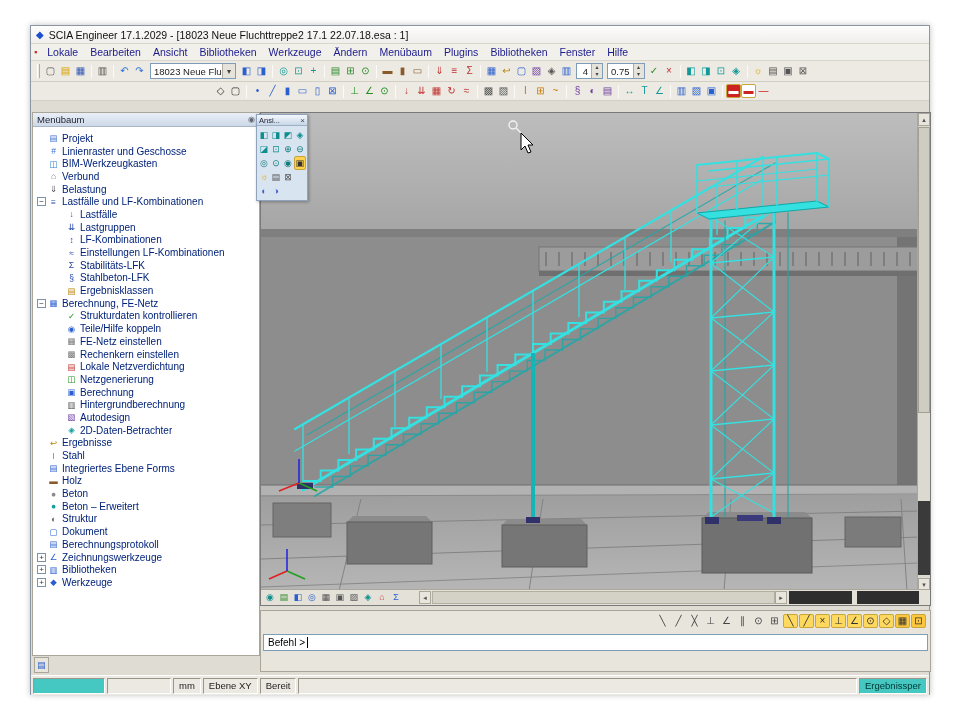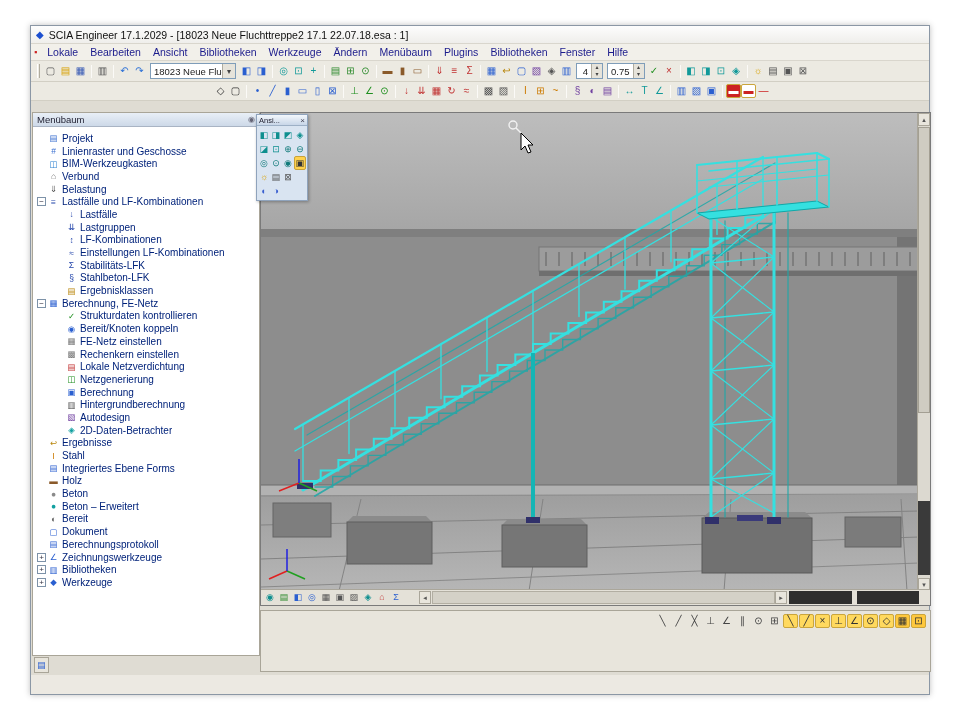--- a/index.html
+++ b/index.html
@@ -299,21 +299,21 @@
           <span class="exp">−</span>
           <span class="ticon" style="color: rgb(42, 95, 208);">▦</span>
           <span class="tlabel">Berechnung, FE-Netz</span>
         </div>
         <div class="trow" style="padding-left: 33px;">
           <span class="ticon" style="color: rgb(31, 143, 31);">✓</span>
           <span class="tlabel">Strukturdaten kontrollieren</span>
         </div>
         <div class="trow" style="padding-left: 33px;">
           <span class="ticon" style="color: rgb(42, 95, 208);">◉</span>
-          <span class="tlabel">Bereit/Knoten koppeln</span>
+          <span class="tlabel">Teile/Hilfe koppeln</span>
         </div>
         <div class="trow" style="padding-left: 33px;">
           <span class="ticon" style="color: rgb(119, 119, 119);">▦</span>
           <span class="tlabel">FE-Netz einstellen</span>
         </div>
         <div class="trow" style="padding-left: 33px;">
           <span class="ticon" style="color: rgb(119, 119, 119);">▩</span>
           <span class="tlabel">Rechenkern einstellen</span>
         </div>
         <div class="trow" style="padding-left: 33px;">
@@ -359,21 +359,21 @@
         <div class="trow" style="padding-left: 15px;">
           <span class="ticon" style="color: rgb(138, 138, 138);">●</span>
           <span class="tlabel">Beton</span>
         </div>
         <div class="trow" style="padding-left: 15px;">
           <span class="ticon" style="color: rgb(17, 160, 160);">●</span>
           <span class="tlabel">Beton – Erweitert</span>
         </div>
         <div class="trow" style="padding-left: 15px;">
           <span class="ticon" style="color: rgb(102, 102, 102);">◐</span>
-          <span class="tlabel">Bereit</span>
+          <span class="tlabel">Struktur</span>
         </div>
         <div class="trow" style="padding-left: 15px;">
           <span class="ticon" style="color: rgb(42, 95, 208);">▢</span>
           <span class="tlabel">Dokument</span>
         </div>
         <div class="trow" style="padding-left: 15px;">
           <span class="ticon" style="color: rgb(42, 95, 208);">▤</span>
           <span class="tlabel">Berechnungsprotokoll</span>
         </div>
         <div class="trow" style="padding-left: 4px;">
@@ -590,18 +590,33 @@
         <span class="icon" style="color: rgb(51, 51, 51); background: rgb(255, 217, 94);">╲</span>
         <span class="icon" style="color: rgb(51, 51, 51); background: rgb(255, 217, 94);">╱</span>
         <span class="icon" style="color: rgb(51, 51, 51); background: rgb(255, 217, 94);">×</span>
         <span class="icon" style="color: rgb(51, 51, 51); background: rgb(255, 217, 94);">⊥</span>
         <span class="icon" style="color: rgb(51, 51, 51); background: rgb(255, 217, 94);">∠</span>
         <span class="icon" style="color: rgb(51, 51, 51); background: rgb(255, 217, 94);">⊙</span>
         <span class="icon" style="color: rgb(51, 51, 51); background: rgb(255, 217, 94);">◇</span>
         <span class="icon" style="color: rgb(51, 51, 51); background: rgb(255, 200, 60);">▦</span>
         <span class="icon" style="color: rgb(51, 51, 51); background: rgb(255, 200, 60);">⊡</span>
       </div>
+    <div class="cmd-inputrow">
+      <div class="cmd-input">
+        <span>Befehl &gt;</span>
+        <span class="caret"></span>
+      </div>
+    </div>
   </div>
 
   <div class="tree-tab">▤</div>
 
+  <div class="statusbar">
+    <div class="seg" id="status-left" style="width: 72px; background: rgb(69, 200, 194);"></div>
+    <div class="seg" style="width:64px"></div>
+    <div class="seg">mm</div>
+    <div class="seg">Ebene XY</div>
+    <div class="seg">Bereit</div>
+    <div class="seg fill"></div>
+    <div class="seg" id="status-result" style="background: rgb(69, 200, 194); color: rgb(0, 51, 47);">Ergebnissper</div>
+  </div>
 
 </div>
 
 </body></html>

